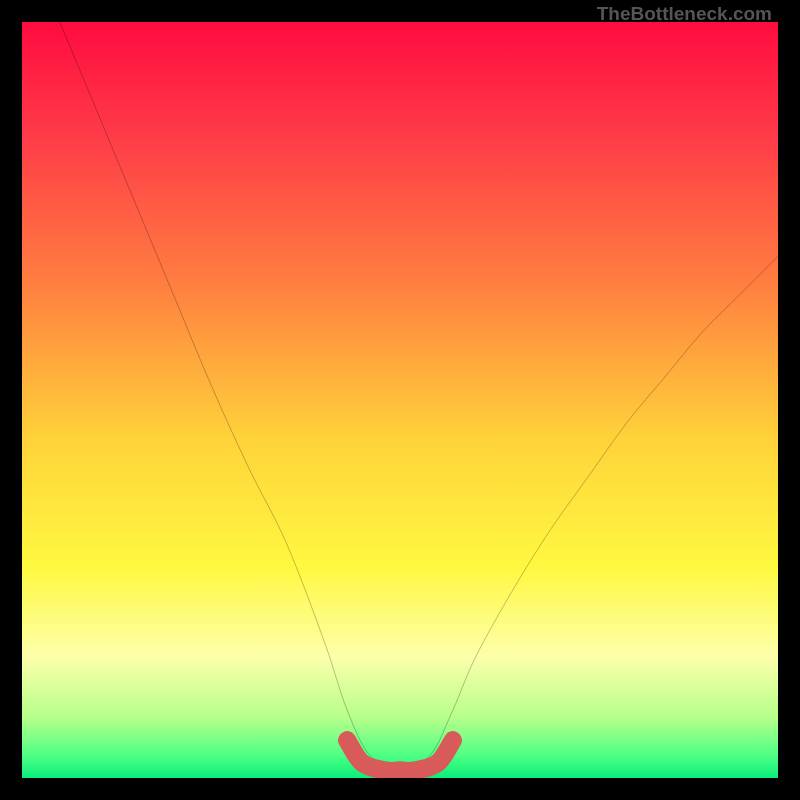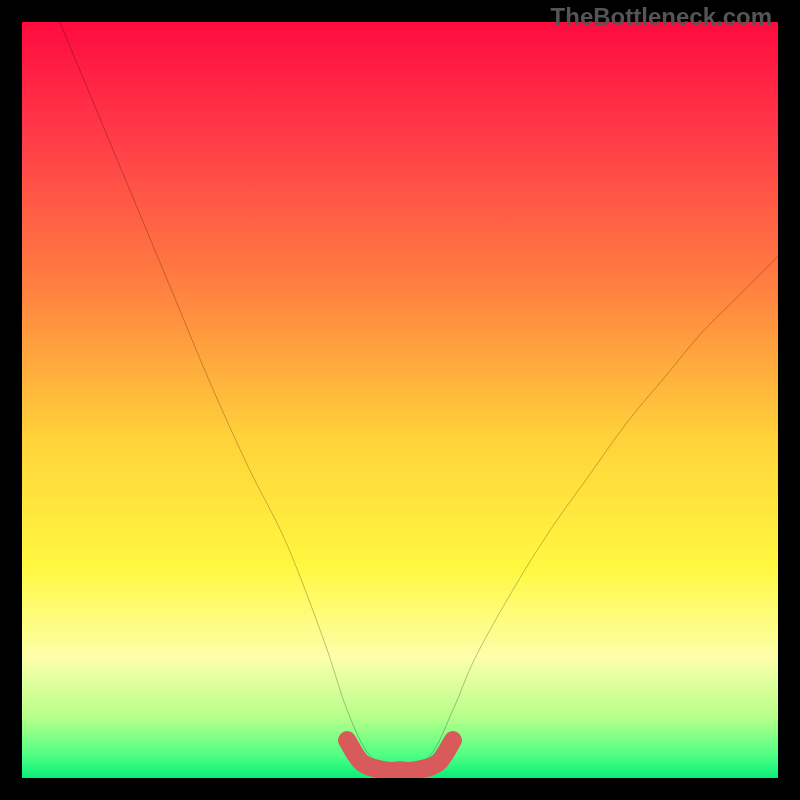--- a/index.html
+++ b/index.html
@@ -30,21 +30,21 @@
     position: absolute;
     top: 0;
     left: 0;
     width: 100%;
     height: 100%;
   }
   .watermark {
     position: absolute;
     top: 3px;
     right: 28px;
-    font-size: 24px;
+    font-size: 19px;
     font-weight: bold;
     color: #555;
     z-index: 10;
   }
   svg.curves {
     position: absolute;
     top: 0;
     left: 0;
     width: 100%;
     height: 100%;

